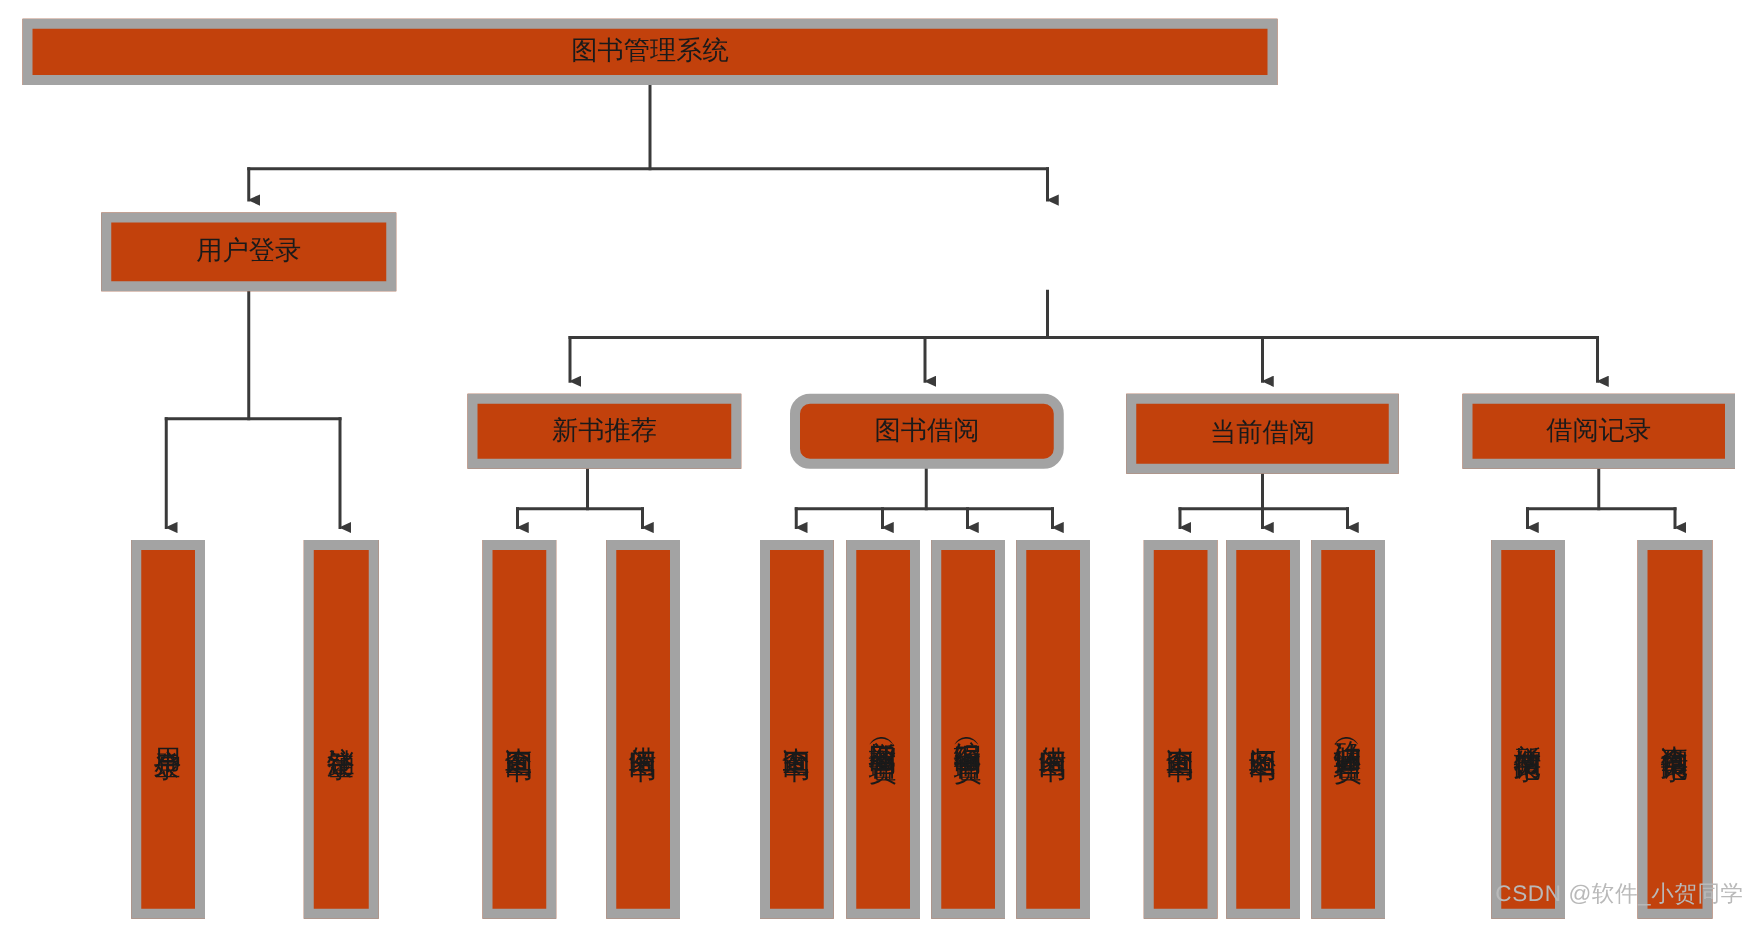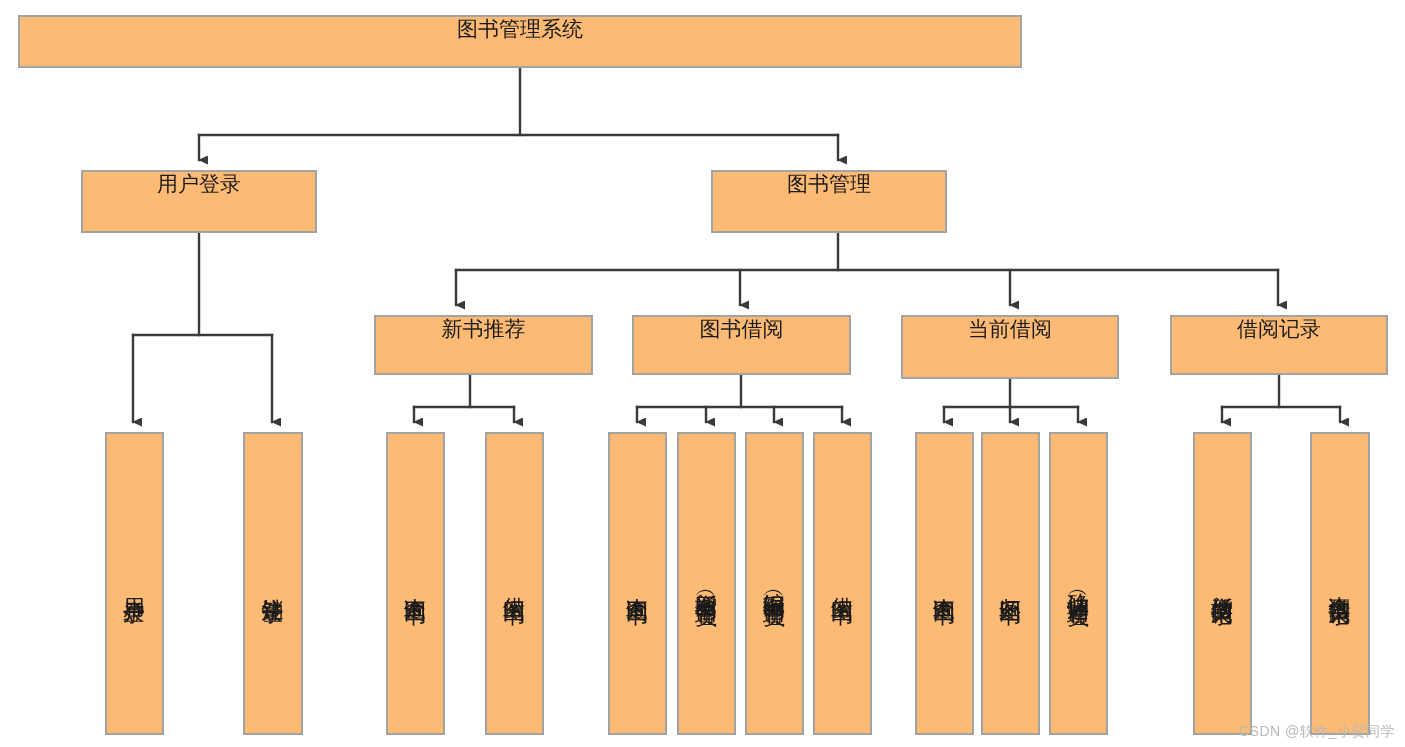--- a/index.html
+++ b/index.html
@@ -6,23 +6,24 @@
   body{
     width:1405px;height:747px;overflow:hidden;
     font-family:"Liberation Sans","DejaVu Sans",sans-serif;
     -webkit-font-smoothing:antialiased;
   }
   #diagram{position:relative;width:1405px;height:747px;}
   svg#edges{position:absolute;left:0;top:0;width:1405px;height:747px;}
   .node{
     position:absolute;
     box-sizing:border-box;
-    border:2px solid #a3a3a3;
-    background:#fdba74;
+    border:8px solid #a3a3a3;
+    background:#c2410c;
     display:flex;
+    align-items:center;
     justify-content:center;
     color:#1a1a1a;
   }
   .node .lbl{
     display:block;
     text-align:center;
     line-height:1.18;
     white-space:nowrap;
   }
   .h-node .lbl{font-size:21px;}
@@ -30,22 +31,22 @@
   .v-node .lbl{
     writing-mode:vertical-rl;
     text-orientation:upright;
     font-size:22px;
     letter-spacing:2px;
     line-height:1.05;
   }
   .watermark{
     position:absolute;
     right:10px;
-    bottom:6px;
-    font-size:14px;
+    bottom:20px;
+    font-size:18px;
     color:#b9b9b9;
     letter-spacing:.5px;
     white-space:nowrap;
     pointer-events:none;
   }
 </style>
 </head>
 <body>
 
 <div id="diagram">
@@ -101,28 +102,25 @@
     </g>
   </svg>
 
   <div class="node root h-node" style="left:18px;top:15px;width:1004px;height:53px;">
     <span class="lbl">图书管理系统</span>
   </div>
 
   <div class="node h-node" style="left:81px;top:170px;width:236px;height:63px;">
     <span class="lbl">用户登录</span>
   </div>
-  <div class="node h-node" style="left:711px;top:170px;width:236px;height:63px;">
-    <span class="lbl">图书管理</span>
-  </div>
 
   <div class="node h-node" style="left:374px;top:315px;width:219px;height:60px;">
     <span class="lbl">新书推荐</span>
   </div>
-  <div class="node h-node" style="left:632px;top:315px;width:219px;height:60px;">
+  <div class="node h-node" style="left:632px;top:315px;width:219px;height:60px;border-radius:16px;">
     <span class="lbl">图书借阅</span>
   </div>
   <div class="node h-node" style="left:901px;top:315px;width:218px;height:64px;">
     <span class="lbl">当前借阅</span>
   </div>
   <div class="node h-node" style="left:1170px;top:315px;width:218px;height:60px;">
     <span class="lbl">借阅记录</span>
   </div>
 
   <div class="node v-node" style="left:105px;top:432px;width:59px;height:303px;">

